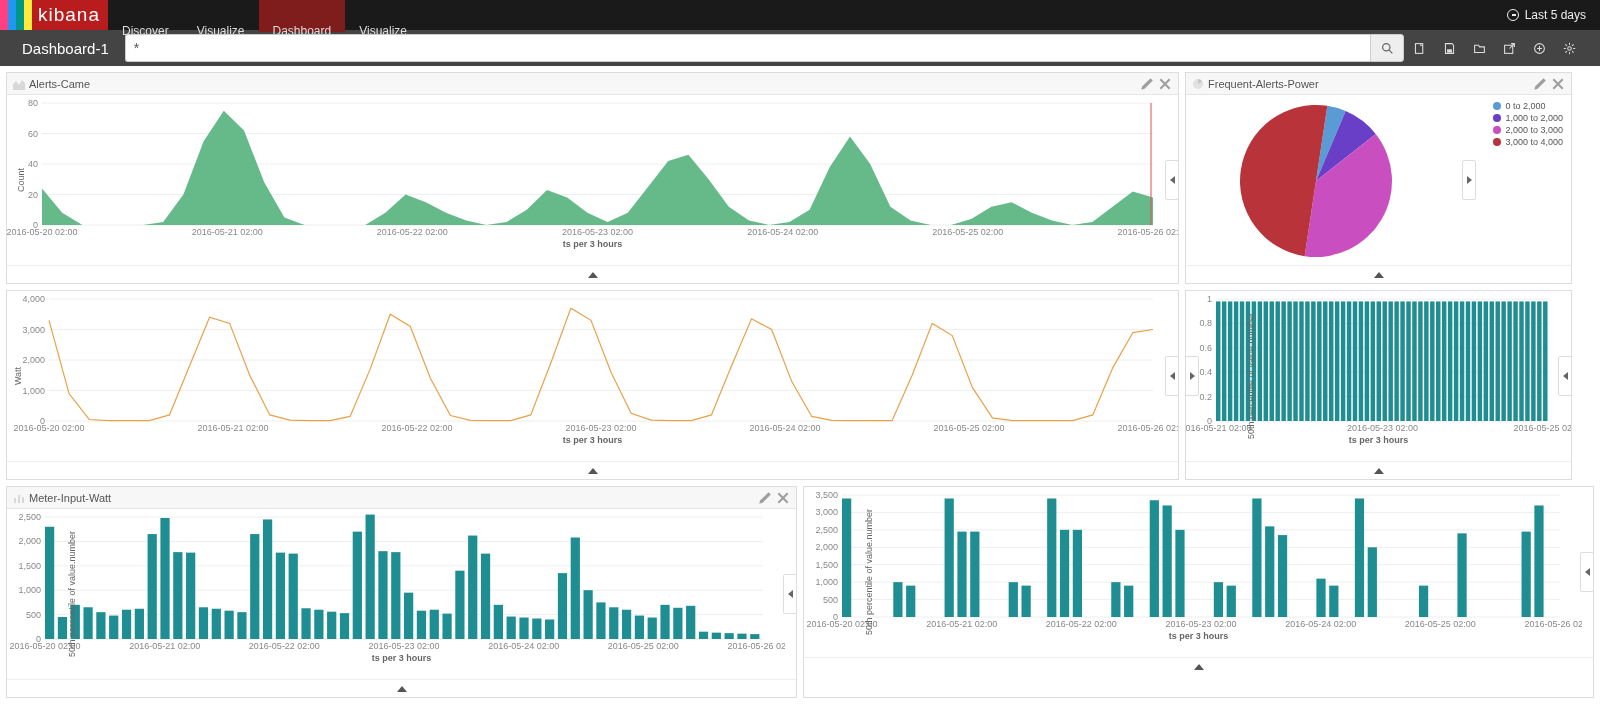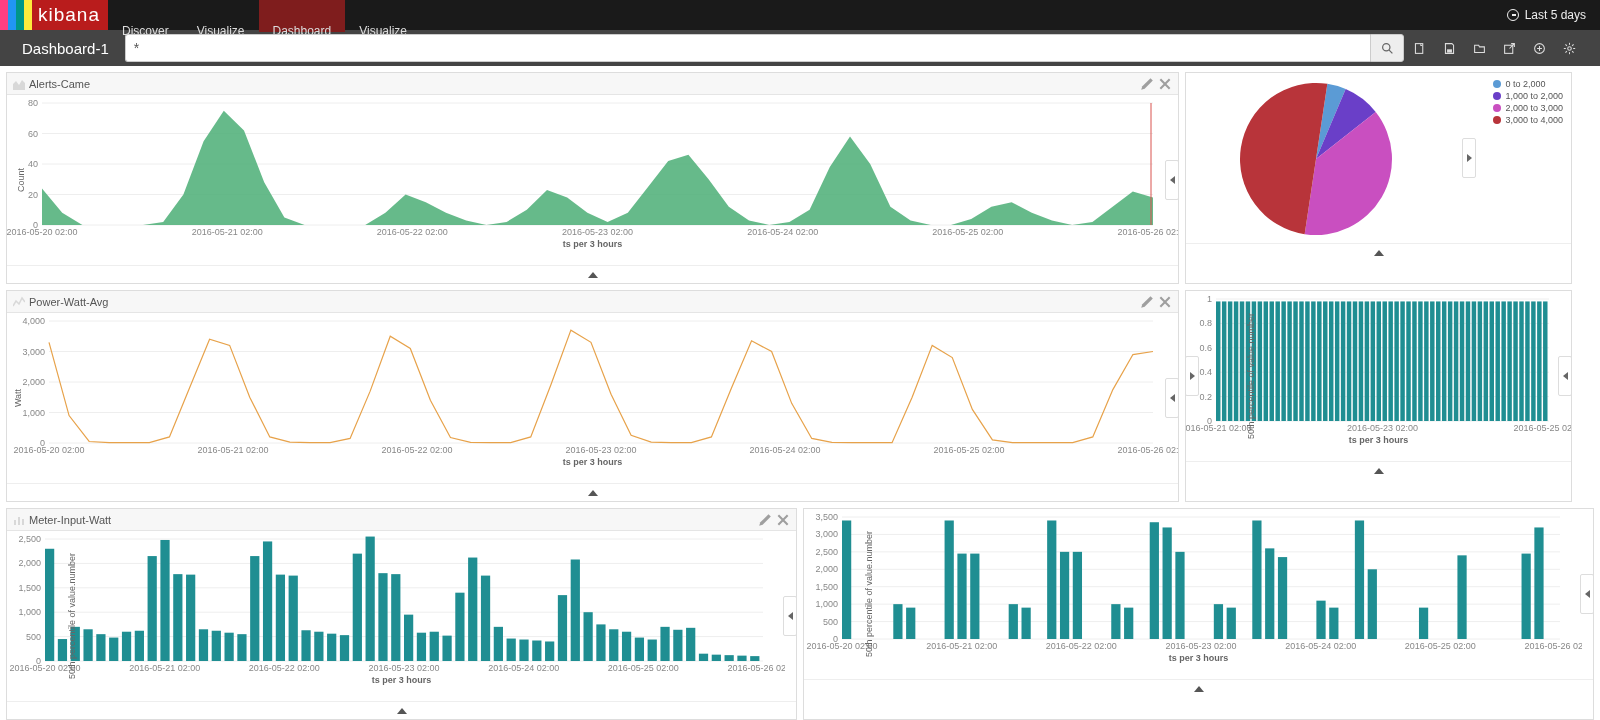--- a/index.html
+++ b/index.html
@@ -180,20 +180,34 @@
         <div class="collapse-handle right">
             <span class="caret-left"></span>
           </div>
       </div>
       <div class="panel-foot">
           <span class="caret-up"></span>
         </div>
     </div>
 
     <div class="panel">
+      <div class="panel-head">
+        <svg class="htype" viewBox="0 0 12 12">
+            <circle cx="6" cy="6" r="5" fill="#ccc"></circle>
+            <path d="M6 6V1a5 5 0 0 1 4.3 2.5z" fill="#999"></path>
+          </svg>
+        <span>Frequent-Alerts-Power</span>
+        <span class="spacer"></span>
+        <svg class="hbtn" viewBox="0 0 12 12">
+            <path d="M1 11l1-3 7-7 2 2-7 7z" fill="#666"></path>
+          </svg>
+        <svg class="hbtn" viewBox="0 0 12 12">
+            <path d="M2 2l8 8M10 2l-8 8" stroke="#666" stroke-width="1.8"></path>
+          </svg>
+      </div>
       <div class="panel-body" style="height:170px">
         <svg id="svg-pie" width="385" height="168">
             <path d="M130,86 L141.35729806799353,10.853398076860785 A76,76 0 0 1 159.688687617665,16.03871193623789 Z" fill="#5b9bd5"></path>
             <path d="M130,86 L159.688687617665,16.03871193623789 A76,76 0 0 1 189.72050285070128,38.99509026432047 Z" fill="#6a3fc8"></path>
             <path d="M130,86 L189.72050285070128,38.99509026432047 A76,76 0 0 1 118.64270193200649,161.1466019231392 Z" fill="#c94fc0"></path>
             <path d="M130,86 L118.64270193200649,161.1466019231392 A76,76 0 0 1 141.3572980679935,10.853398076860785 Z" fill="#b8343a"></path>
           </svg>
         <div class="pie-legend">
           <div class="li">
               <span class="dot" style="background:#5b9bd5"></span>
@@ -217,33 +231,20 @@
           </div>
       </div>
       <div class="panel-foot">
           <span class="caret-up"></span>
         </div>
     </div>
   </div>
 
   <div class="row row2">
     <div class="panel">
-      <div class="panel-head">
-        <svg class="htype" viewBox="0 0 12 12">
-            <path d="M0 10l3-5 3 3 3-6 3 4" fill="none" stroke="#bbb" stroke-width="1.5"></path>
-          </svg>
-        <span>Power-Watt-Avg</span>
-        <span class="spacer"></span>
-        <svg class="hbtn" viewBox="0 0 12 12">
-            <path d="M1 11l1-3 7-7 2 2-7 7z" fill="#666"></path>
-          </svg>
-        <svg class="hbtn" viewBox="0 0 12 12">
-            <path d="M2 2l8 8M10 2l-8 8" stroke="#666" stroke-width="1.8"></path>
-          </svg>
-      </div>
       <div class="panel-body" style="height:170px">
         <div class="ylabel-v">Watt</div>
         <svg id="svg-power" width="1171" height="158">
             <g class="grid">
               <line x1="42" y1="130" x2="1146" y2="130"></line>
               <line x1="42" y1="99.5" x2="1146" y2="99.5"></line>
               <line x1="42" y1="69" x2="1146" y2="69"></line>
               <line x1="42" y1="38.5" x2="1146" y2="38.5"></line>
               <line x1="42" y1="8" x2="1146" y2="8"></line>
             </g>

